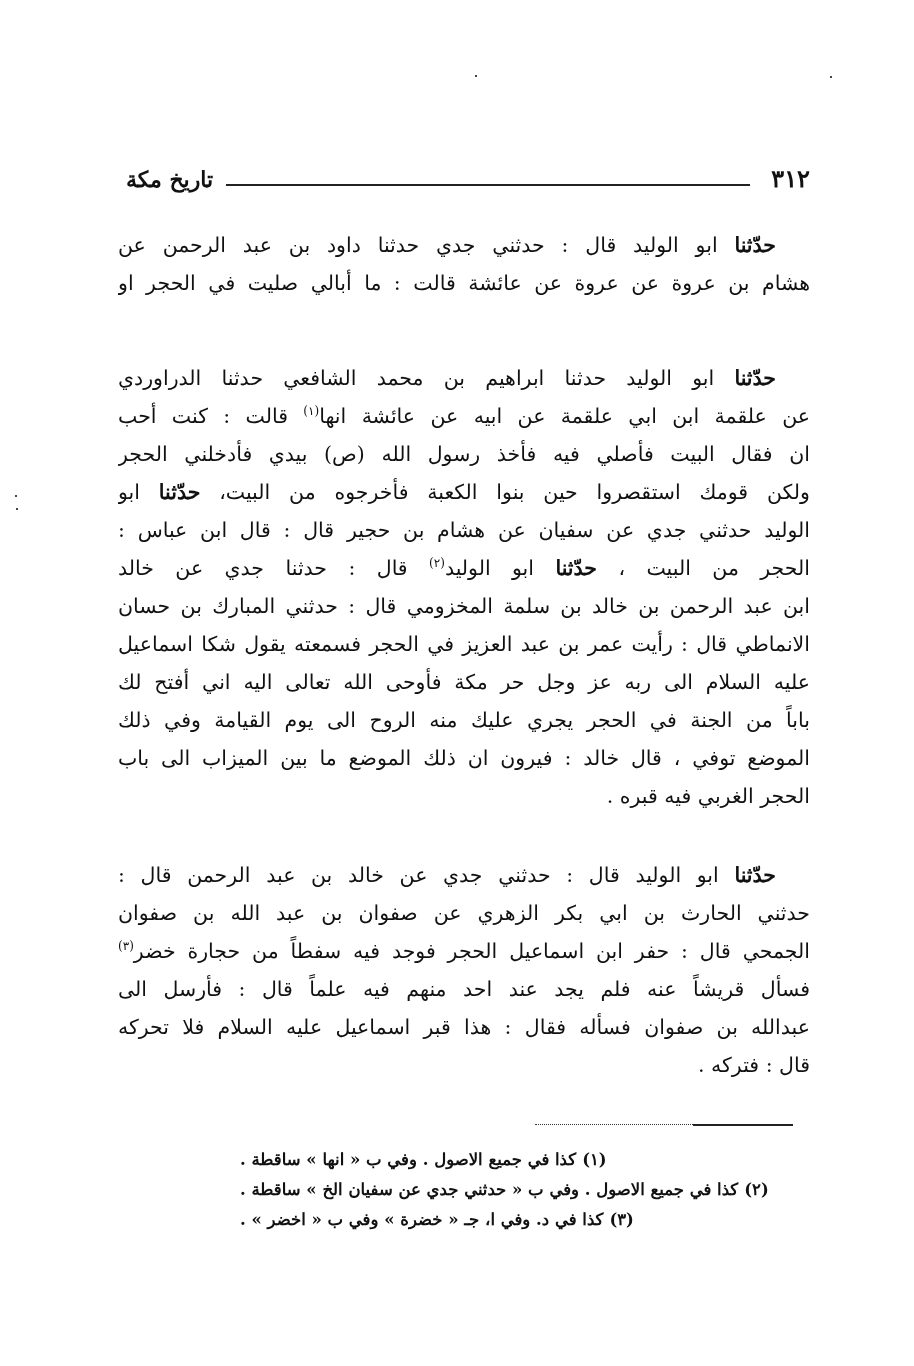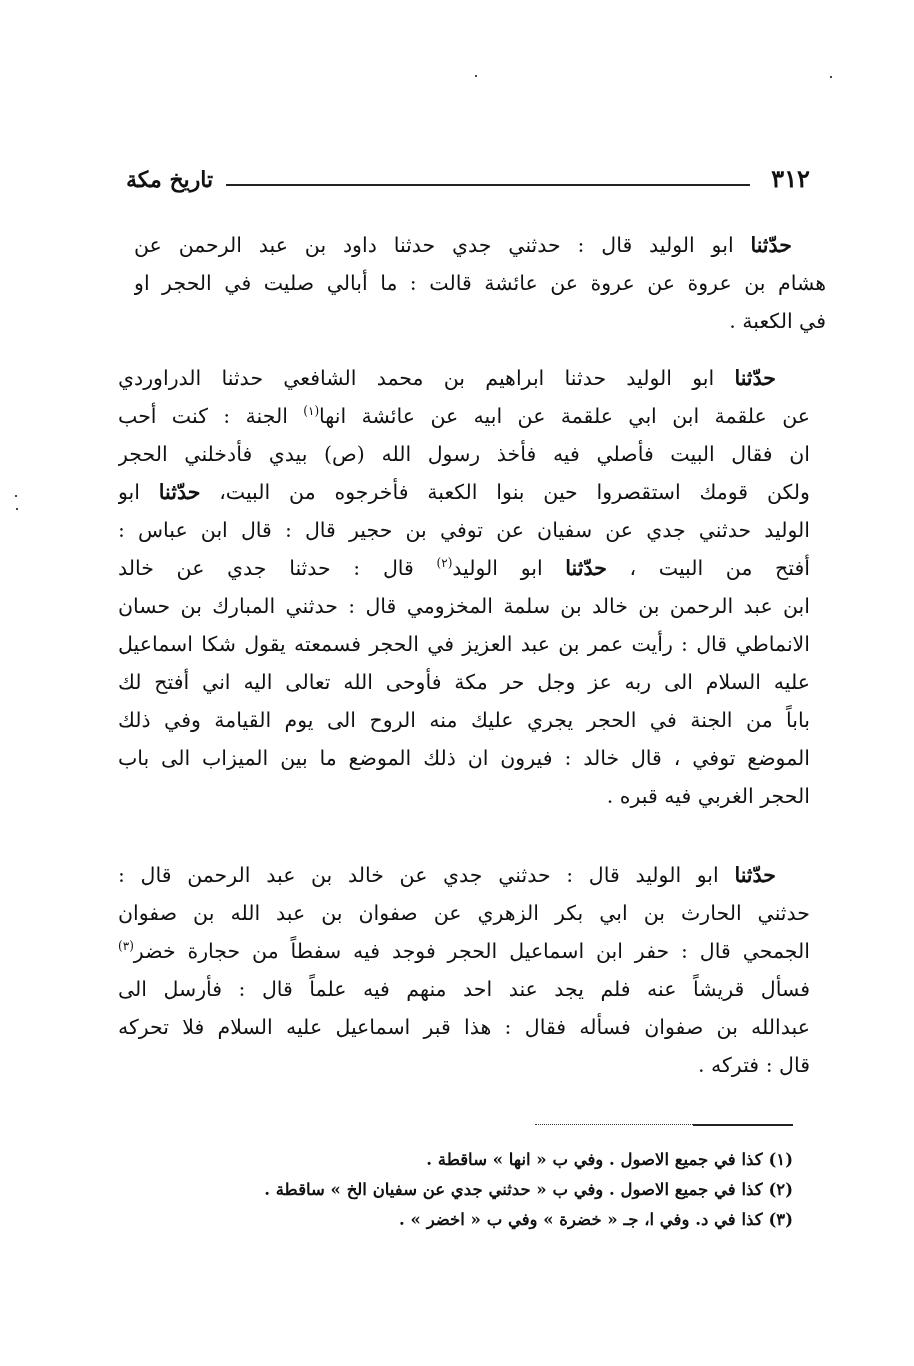--- a/index.html
+++ b/index.html
@@ -81,21 +81,21 @@
     padding-right: 34px;
   }
   .bold {
     font-weight: bold;
   }
   sup.fn {
     font-size: 12px;
     vertical-align: super;
     line-height: 0;
   }
-  #para-1 { top: 226px; margin-left: 16px; }
+  #para-1 { top: 226px; }
   #para-2 { top: 359px; }
   #para-3 { top: 856px; }
   
   .fn-sep {
     position: absolute;
     left: 535px;
     width: 258px;
     top: 1124px;
     border-top: 1px dotted #333;
   }
@@ -114,21 +114,21 @@
     top: 1145px;
     direction: rtl;
   }
   .footnote {
     display: block;
     font-size: 16.5px;
     font-weight: bold;
     line-height: 30px;
     height: 30px;
     white-space: nowrap;
-    text-align: right;
+    text-align: left;
   }
   .fn-num {
     margin-left: 6px;
   }
   .speck {
     position: absolute;
     width: 2px; height: 2px;
     background: #444;
   }
 </style>
@@ -139,30 +139,29 @@
 
   <div class="running-head">
     <span class="page-number">٣١٢</span>
     <div class="head-rule"></div>
     <span class="book-title">تاريخ مكة</span>
   </div>
 
   <div class="text-block" id="para-1">
     <span class="line indent"><span class="bold">حدّثنا</span><span> ابو الوليد قال : حدثني جدي حدثنا داود بن عبد الرحمن عن</span></span>
     <span class="line"><span>هشام بن عروة عن عروة عن عائشة قالت : ما أبالي صليت في الحجر او</span></span>
-    <span class="line last"><span>في الكعبة .</span></span>
   </div>
 
   <div class="text-block" id="para-2">
     <span class="line indent"><span class="bold">حدّثنا</span><span> ابو الوليد حدثنا ابراهيم بن محمد الشافعي حدثنا الدراوردي</span></span>
-    <span class="line"><span>عن علقمة ابن ابي علقمة عن ابيه عن عائشة انها</span><sup class="fn">(١)</sup><span> الجنة : كنت أحب</span></span>
+    <span class="line"><span>عن علقمة ابن ابي علقمة عن ابيه عن عائشة انها</span><sup class="fn">(١)</sup><span> قالت : كنت أحب</span></span>
     <span class="line"><span>ان فقال البيت فأصلي فيه فأخذ رسول الله (ص) بيدي فأدخلني الحجر</span></span>
     <span class="line"><span>ولكن قومك استقصروا حين بنوا الكعبة فأخرجوه من البيت، </span><span class="bold">حدّثنا</span><span> ابو</span></span>
-    <span class="line"><span>الوليد حدثني جدي عن سفيان عن توفي بن حجير قال : قال ابن عباس :</span></span>
-    <span class="line"><span>أفتح من البيت ، </span><span class="bold">حدّثنا</span><span> ابو الوليد</span><sup class="fn">(٢)</sup><span> قال : حدثنا جدي عن خالد</span></span>
+    <span class="line"><span>الوليد حدثني جدي عن سفيان عن هشام بن حجير قال : قال ابن عباس :</span></span>
+    <span class="line"><span>الحجر من البيت ، </span><span class="bold">حدّثنا</span><span> ابو الوليد</span><sup class="fn">(٢)</sup><span> قال : حدثنا جدي عن خالد</span></span>
     <span class="line"><span>ابن عبد الرحمن بن خالد بن سلمة المخزومي قال : حدثني المبارك بن حسان</span></span>
     <span class="line"><span>الانماطي قال : رأيت عمر بن عبد العزيز في الحجر فسمعته يقول شكا اسماعيل</span></span>
     <span class="line"><span>عليه السلام الى ربه عز وجل حر مكة فأوحى الله تعالى اليه اني أفتح لك</span></span>
     <span class="line"><span>باباً من الجنة في الحجر يجري عليك منه الروح الى يوم القيامة وفي ذلك</span></span>
     <span class="line"><span>الموضع توفي ، قال خالد : فيرون ان ذلك الموضع ما بين الميزاب الى باب</span></span>
     <span class="line last"><span>الحجر الغربي فيه قبره .</span></span>
   </div>
 
   <div class="text-block" id="para-3">
     <span class="line indent"><span class="bold">حدّثنا</span><span> ابو الوليد قال : حدثني جدي عن خالد بن عبد الرحمن قال :</span></span>

